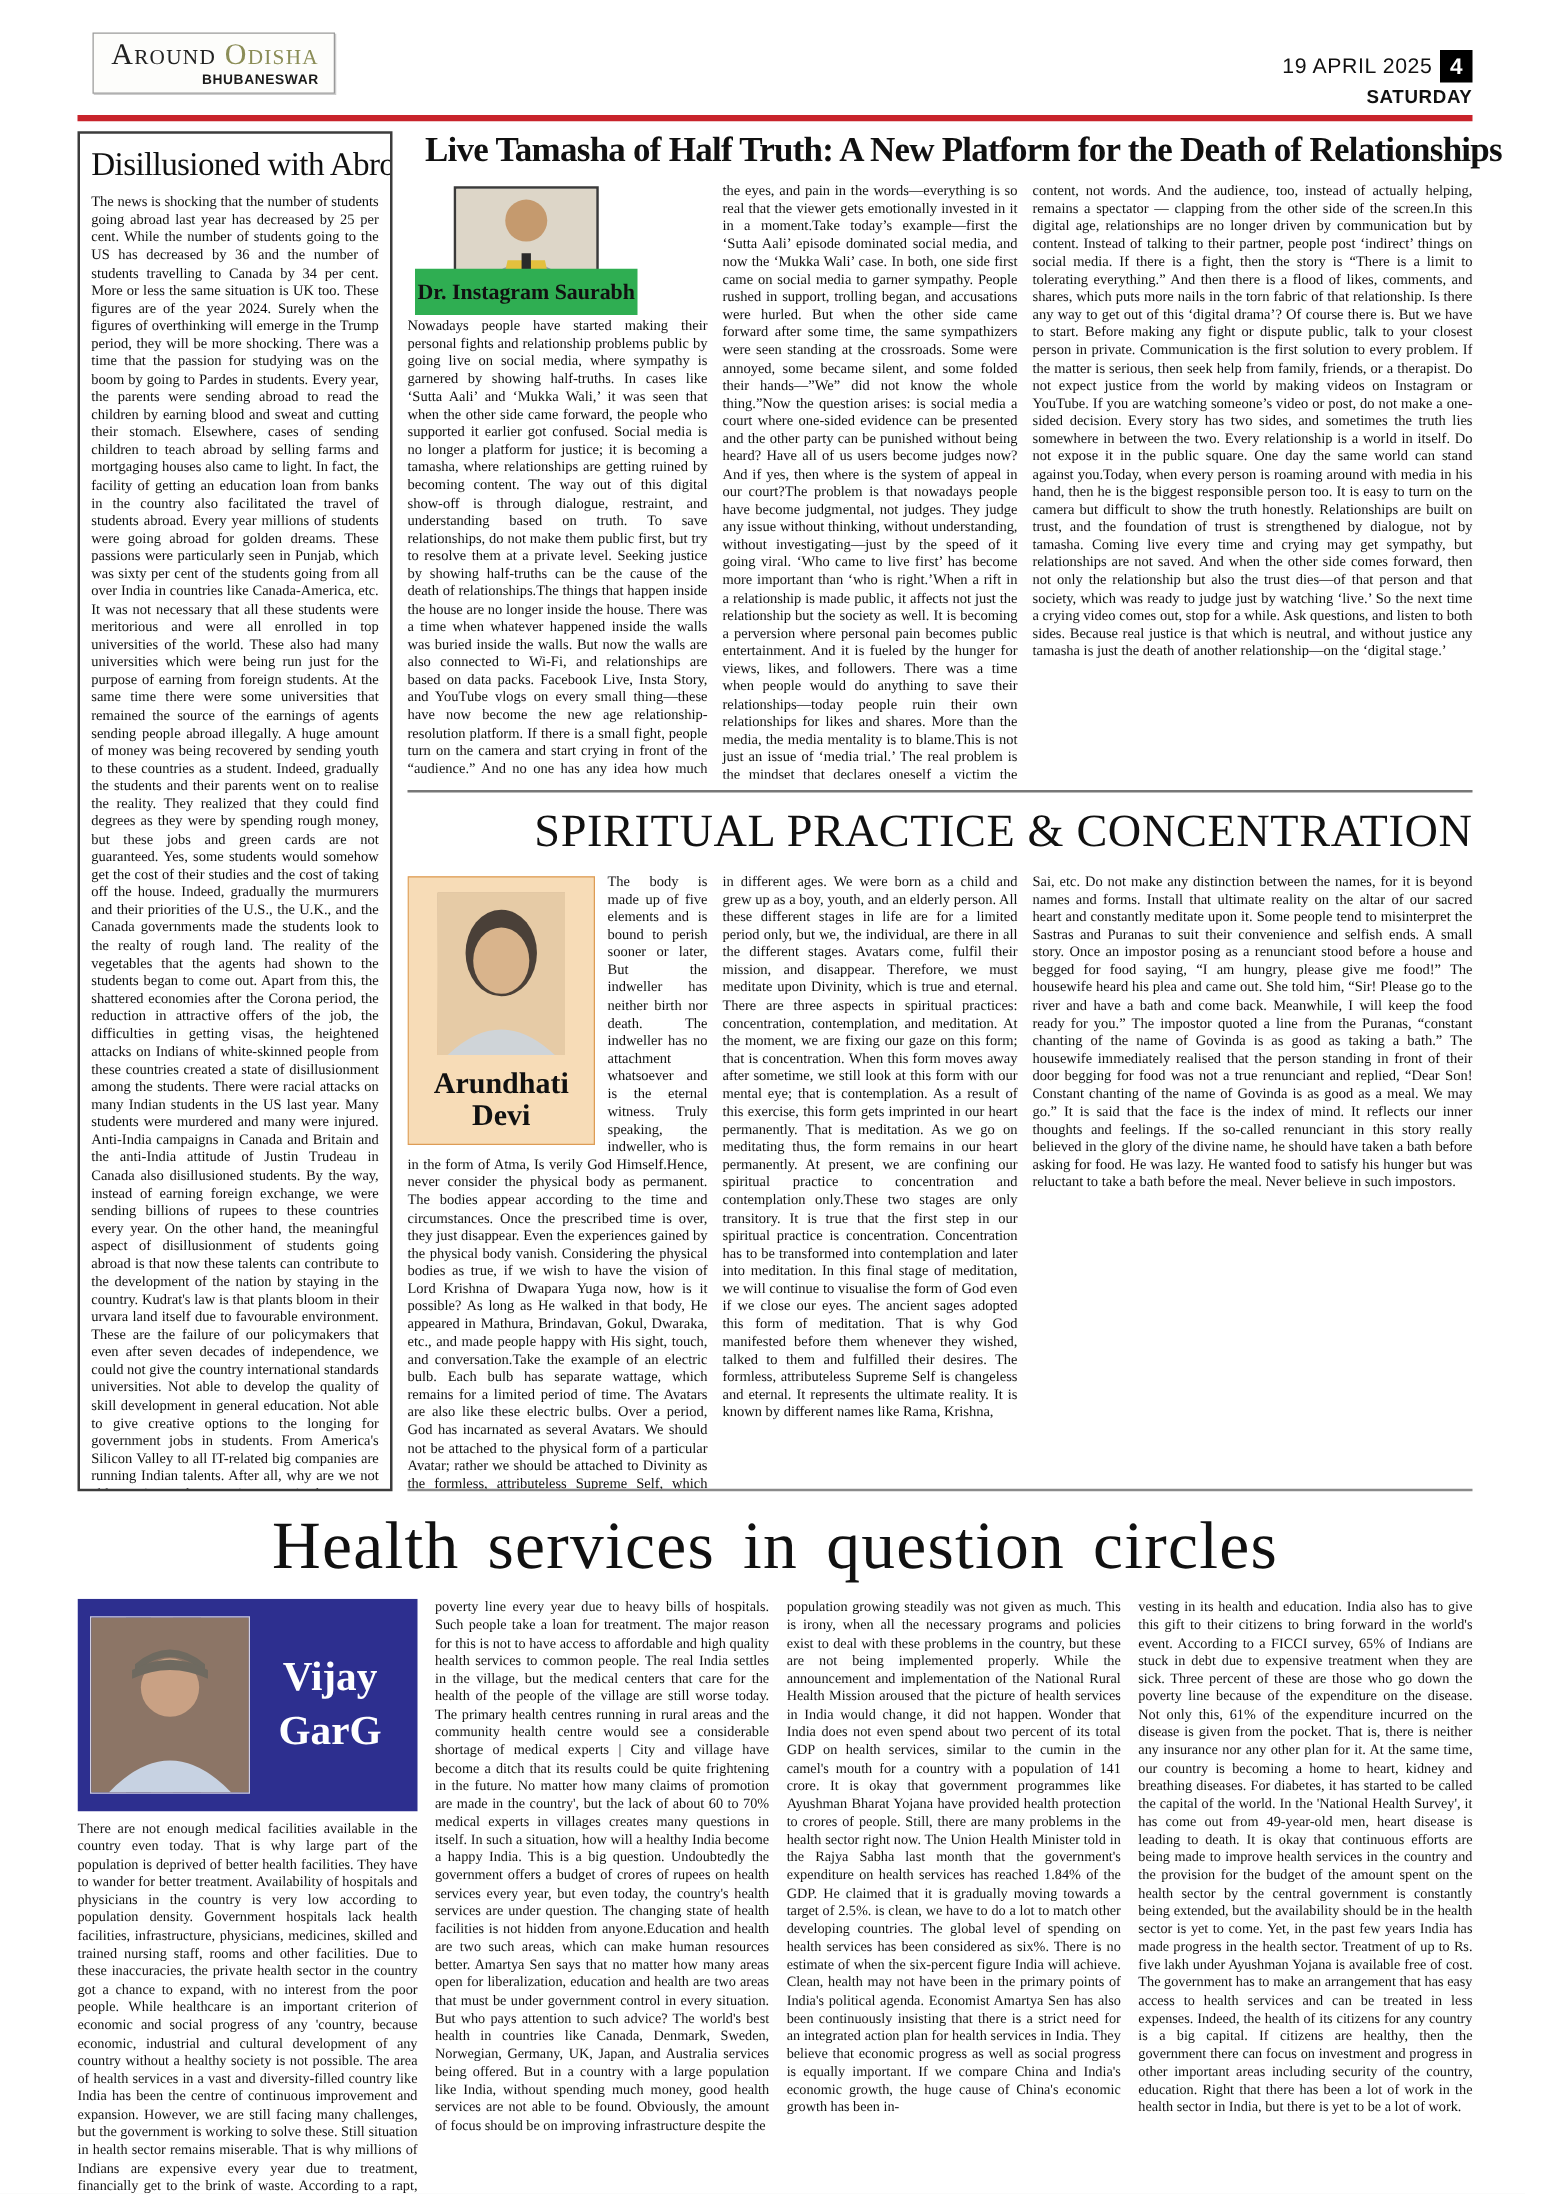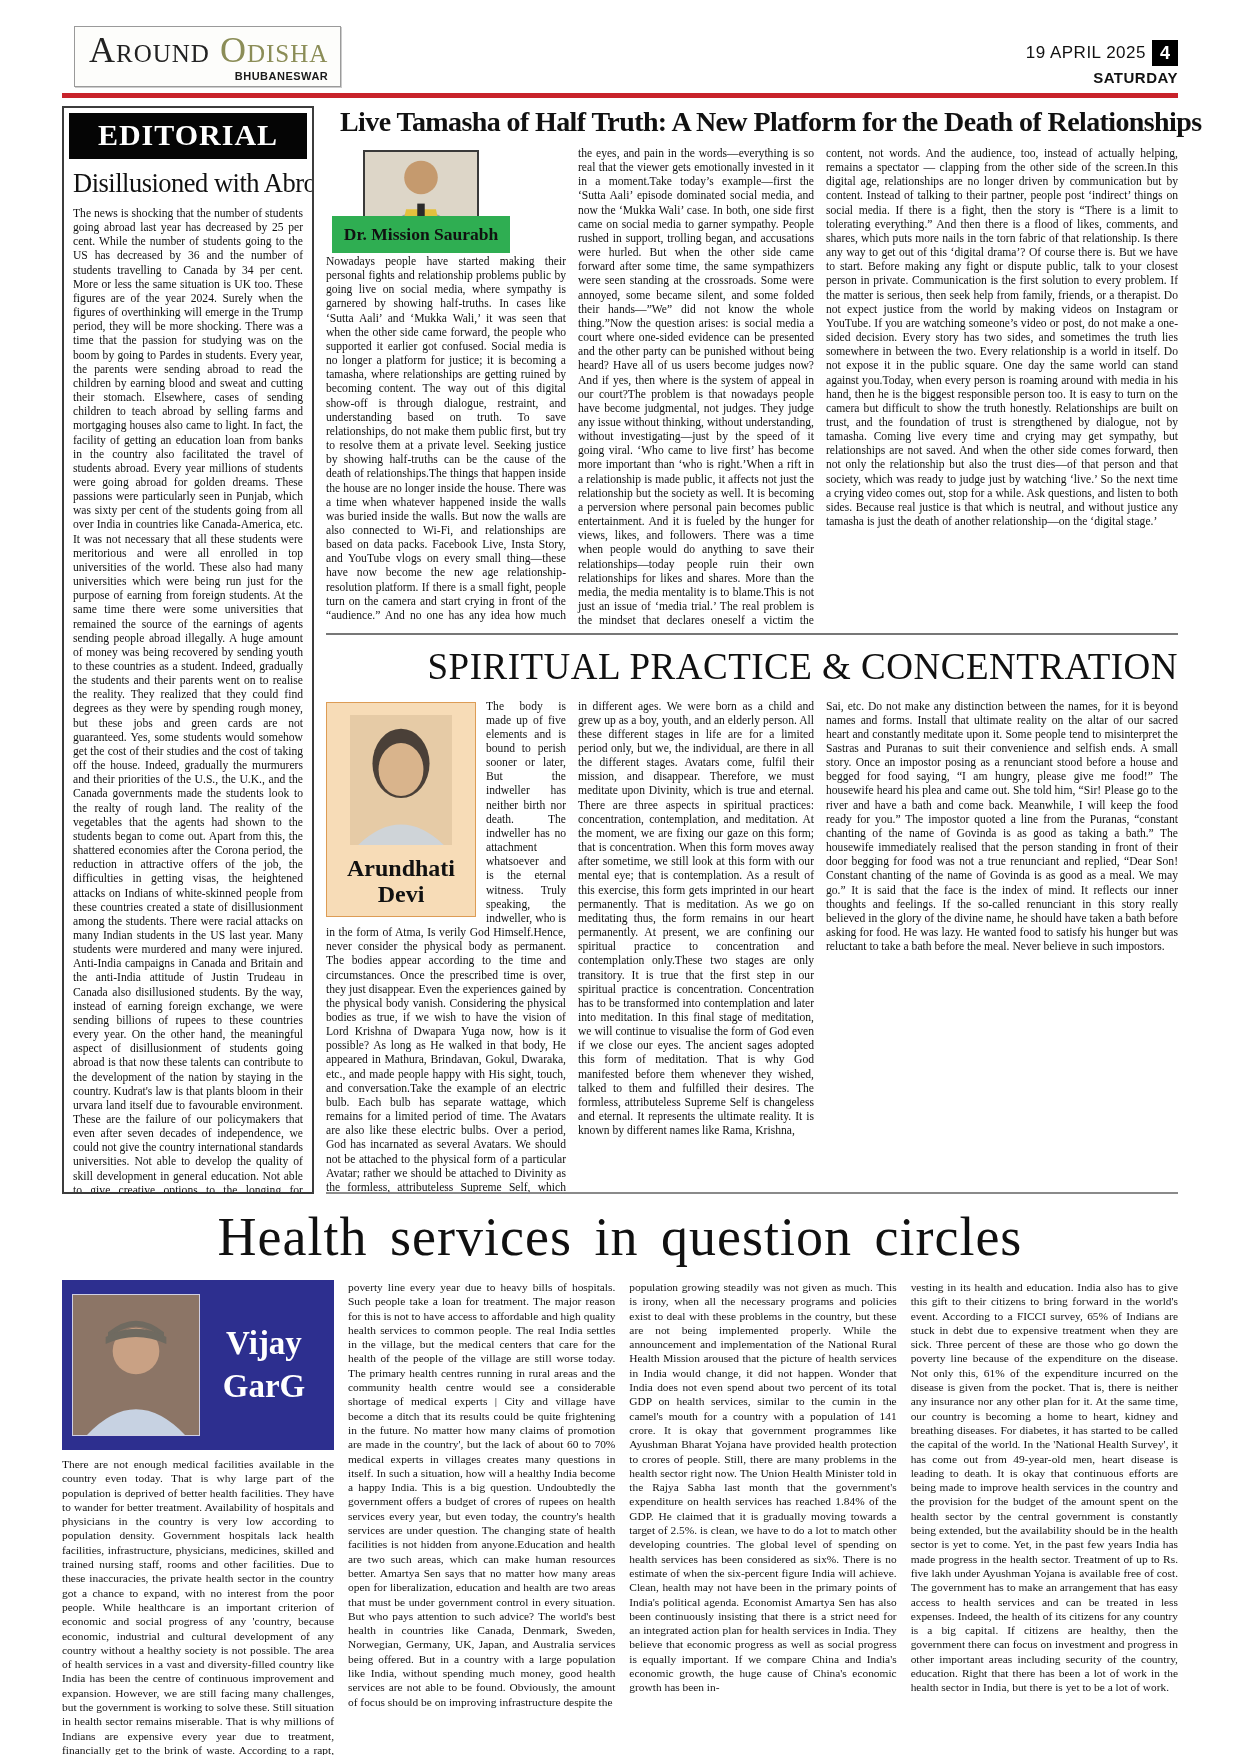--- a/index.html
+++ b/index.html
@@ -2,21 +2,21 @@
 <html><head>
 <meta charset="utf-8">
 <style>
   * { margin:0; padding:0; box-sizing:border-box; }
   body { background:#e9e9e9; font-family:"Liberation Serif", serif; }
   .page { width:1240px; height:1755px; margin:0 auto; background:#ffffff; position:relative; overflow:hidden; color:#111; }
 
   
   .masthead { display:flex; justify-content:space-between; align-items:flex-start; padding:26px 62px 0 74px; }
   .logo-box { border:1px solid #9a9a9a; background:#fdfdfb; padding:5px 12px 4px 14px; box-shadow:1px 1px 0 #ccc; }
-  .logo-line { font-variant:small-caps; font-size:36px; letter-spacing:1px; line-height:1; white-space:nowrap; }
+  .logo-line { font-variant:small-caps; font-size:24px; letter-spacing:1px; line-height:1; white-space:nowrap; }
   .brand-primary { color:#222; }
   .brand-secondary { color:#8b8d57; }
   .logo-sub { font-family:"Liberation Sans", sans-serif; font-size:11px; font-weight:bold; text-align:right; letter-spacing:.5px; color:#1a1a1a; margin-top:2px; }
   .date-block { text-align:right; font-family:"Liberation Sans", sans-serif; margin-top:14px; }
   .date-row { display:flex; align-items:center; justify-content:flex-end; gap:6px; }
   .date-text { font-size:17px; font-weight:normal; letter-spacing:.5px; }
   .page-num { width:26px; height:26px; background:#000; color:#fff; font-size:18px; font-weight:bold; display:flex; align-items:center; justify-content:center; }
   .day-text { font-size:15px; font-weight:bold; letter-spacing:.5px; margin-top:3px; }
   .red-rule { height:5px; background:#c8232b; margin:6px 62px 8px; }
 
@@ -79,41 +79,40 @@
         <span class="page-num">4</span>
       </div>
       <div class="day-text">SATURDAY</div>
     </div>
   </div>
   <div class="red-rule"></div>
 
   <div class="top-grid">
 
     <div class="editorial-box">
-      <div class="editorial-band">EDITORIAL</div>
       <div class="editorial-title">Disillusioned with Abroad</div>
       <div class="editorial-body bt">The news is shocking that the number of students going abroad last year has decreased by 25 per cent. While the number of students going to the US has decreased by 36 and the number of students travelling to Canada by 34 per cent. More or less the same situation is UK too. These figures are of the year 2024. Surely when the figures of overthinking will emerge in the Trump period, they will be more shocking. There was a time that the passion for studying was on the boom by going to Pardes in students. Every year, the parents were sending abroad to read the children by earning blood and sweat and cutting their stomach. Elsewhere, cases of sending children to teach abroad by selling farms and mortgaging houses also came to light. In fact, the facility of getting an education loan from banks in the country also facilitated the travel of students abroad. Every year millions of students were going abroad for golden dreams. These passions were particularly seen in Punjab, which was sixty per cent of the students going from all over India in countries like Canada-America, etc. It was not necessary that all these students were meritorious and were all enrolled in top universities of the world. These also had many universities which were being run just for the purpose of earning from foreign students. At the same time there were some universities that remained the source of the earnings of agents sending people abroad illegally. A huge amount of money was being recovered by sending youth to these countries as a student. Indeed, gradually the students and their parents went on to realise the reality. They realized that they could find degrees as they were by spending rough money, but these jobs and green cards are not guaranteed. Yes, some students would somehow get the cost of their studies and the cost of taking off the house. Indeed, gradually the murmurers and their priorities of the U.S., the U.K., and the Canada governments made the students look to the realty of rough land. The reality of the vegetables that the agents had shown to the students began to come out. Apart from this, the shattered economies after the Corona period, the reduction in attractive offers of the job, the difficulties in getting visas, the heightened attacks on Indians of white-skinned people from these countries created a state of disillusionment among the students. There were racial attacks on many Indian students in the US last year. Many students were murdered and many were injured. Anti-India campaigns in Canada and Britain and the anti-India attitude of Justin Trudeau in Canada also disillusioned students. By the way, instead of earning foreign exchange, we were sending billions of rupees to these countries every year. On the other hand, the meaningful aspect of disillusionment of students going abroad is that now these talents can contribute to the development of the nation by staying in the country. Kudrat's law is that plants bloom in their urvara land itself due to favourable environment. These are the failure of our policymakers that even after seven decades of independence, we could not give the country international standards universities. Not able to develop the quality of skill development in general education. Not able to give creative options to the longing for government jobs in students. From America's Silicon Valley to all IT-related big companies are running Indian talents. After all, why are we not able to give such an environment in the country to Indian Medhais, that they can benefit the country from new discoveries and research. India is the country with the most youth in the world. If we are not able to make better use of their ability, aptitude and talent, it is our big failure. The ruling forces of the country have to think seriously in the direction of why students were on a spree to go abroad. India's resolutions developed can be completed only by giving students a favourable environment.</div>
     </div>
 
     <div class="right-sec">
       <h1 class="tamasha-title">Live Tamasha of Half Truth: A New Platform for the Death of Relationships</h1>
 
       <div class="cols3 main-cols">
         <div class="c1">
           <div class="sat-wrap clearfix">
             <div class="sat-photo">
               <svg viewBox="0 0 60 42" width="100%" height="100%" preserveAspectRatio="xMidYMax slice">
                 <rect x="0" y="0" width="60" height="42" fill="#ddd6c8"></rect>
                 <circle cx="30" cy="16" r="9" fill="#c59a6e"></circle>
                 <path d="M12 42 Q30 26 48 42 Z" fill="#8f9aa8"></path>
                 <path d="M22 33 L38 33 L40 42 L20 42 Z" fill="#e3c03e"></path>
                 <rect x="28" y="30" width="4" height="12" fill="#2a2a2a"></rect>
               </svg>
             </div>
-            <div class="green-plate">Dr. Mission Saurabh</div>
+            <div class="green-plate">Dr. Instagram Saurabh</div>
           </div>
           <div class="bt">Nowadays people have started making their personal fights and relationship problems public by going live on social media, where sympathy is garnered by showing half-truths. In cases like ‘Sutta Aali’ and ‘Mukka Wali,’ it was seen that when the other side came forward, the people who supported it earlier got confused. Social media is no longer a platform for justice; it is becoming a tamasha, where relationships are getting ruined by becoming content. The way out of this digital show-off is through dialogue, restraint, and understanding based on truth. To save relationships, do not make them public first, but try to resolve them at a private level. Seeking justice by showing half-truths can be the cause of the death of relationships.The things that happen inside the house are no longer inside the house. There was a time when whatever happened inside the walls was buried inside the walls. But now the walls are also connected to Wi-Fi, and relationships are based on data packs. Facebook Live, Insta Story, and YouTube vlogs on every small thing—these have now become the new age relationship-resolution platform. If there is a small fight, people turn on the camera and start crying in front of the “audience.” And no one has any idea how much truth is there behind that crying face—because the other side of the story often comes out of season or never comes at all.Nowadays, there is no tolerance in relationships; there is scripting. As soon as a spark of quarrel or discord arises, people turn on their cameras and come “live” and declare themselves victims. Tremors in the voice, tears in</div>
         </div>
         <div class="c2 bt">the eyes, and pain in the words—everything is so real that the viewer gets emotionally invested in it in a moment.Take today’s example—first the ‘Sutta Aali’ episode dominated social media, and now the ‘Mukka Wali’ case. In both, one side first came on social media to garner sympathy. People rushed in support, trolling began, and accusations were hurled. But when the other side came forward after some time, the same sympathizers were seen standing at the crossroads. Some were annoyed, some became silent, and some folded their hands—”We” did not know the whole thing.”Now the question arises: is social media a court where one-sided evidence can be presented and the other party can be punished without being heard? Have all of us users become judges now? And if yes, then where is the system of appeal in our court?The problem is that nowadays people have become judgmental, not judges. They judge any issue without thinking, without understanding, without investigating—just by the speed of it going viral. ‘Who came to live first’ has become more important than ‘who is right.’When a rift in a relationship is made public, it affects not just the relationship but the society as well. It is becoming a perversion where personal pain becomes public entertainment. And it is fueled by the hunger for views, likes, and followers. There was a time when people would do anything to save their relationships—today people ruin their own relationships for likes and shares. More than the media, the media mentality is to blame.This is not just an issue of ‘media trial.’ The real problem is the mindset that declares oneself a victim the moment the camera is on and turns the audience into the jury. This ‘half-truth politics’ is no longer confined to politics — it has now entered our homes. People are channeling their anger and grief into scripted</div>
         <div class="c3 bt">content, not words. And the audience, too, instead of actually helping, remains a spectator — clapping from the other side of the screen.In this digital age, relationships are no longer driven by communication but by content. Instead of talking to their partner, people post ‘indirect’ things on social media. If there is a fight, then the story is “There is a limit to tolerating everything.” And then there is a flood of likes, comments, and shares, which puts more nails in the torn fabric of that relationship. Is there any way to get out of this ‘digital drama’? Of course there is. But we have to start. Before making any fight or dispute public, talk to your closest person in private. Communication is the first solution to every problem. If the matter is serious, then seek help from family, friends, or a therapist. Do not expect justice from the world by making videos on Instagram or YouTube. If you are watching someone’s video or post, do not make a one-sided decision. Every story has two sides, and sometimes the truth lies somewhere in between the two. Every relationship is a world in itself. Do not expose it in the public square. One day the same world can stand against you.Today, when every person is roaming around with media in his hand, then he is the biggest responsible person too. It is easy to turn on the camera but difficult to show the truth honestly. Relationships are built on trust, and the foundation of trust is strengthened by dialogue, not by tamasha. Coming live every time and crying may get sympathy, but relationships are not saved. And when the other side comes forward, then not only the relationship but also the trust dies—of that person and that society, which was ready to judge just by watching ‘live.’ So the next time a crying video comes out, stop for a while. Ask questions, and listen to both sides. Because real justice is that which is neutral, and without justice any tamasha is just the death of another relationship—on the ‘digital stage.’</div>
       </div>
 
       <hr class="sec-divider">
 
       <h2 class="spiritual-title">SPIRITUAL PRACTICE &amp; CONCENTRATION</h2>

